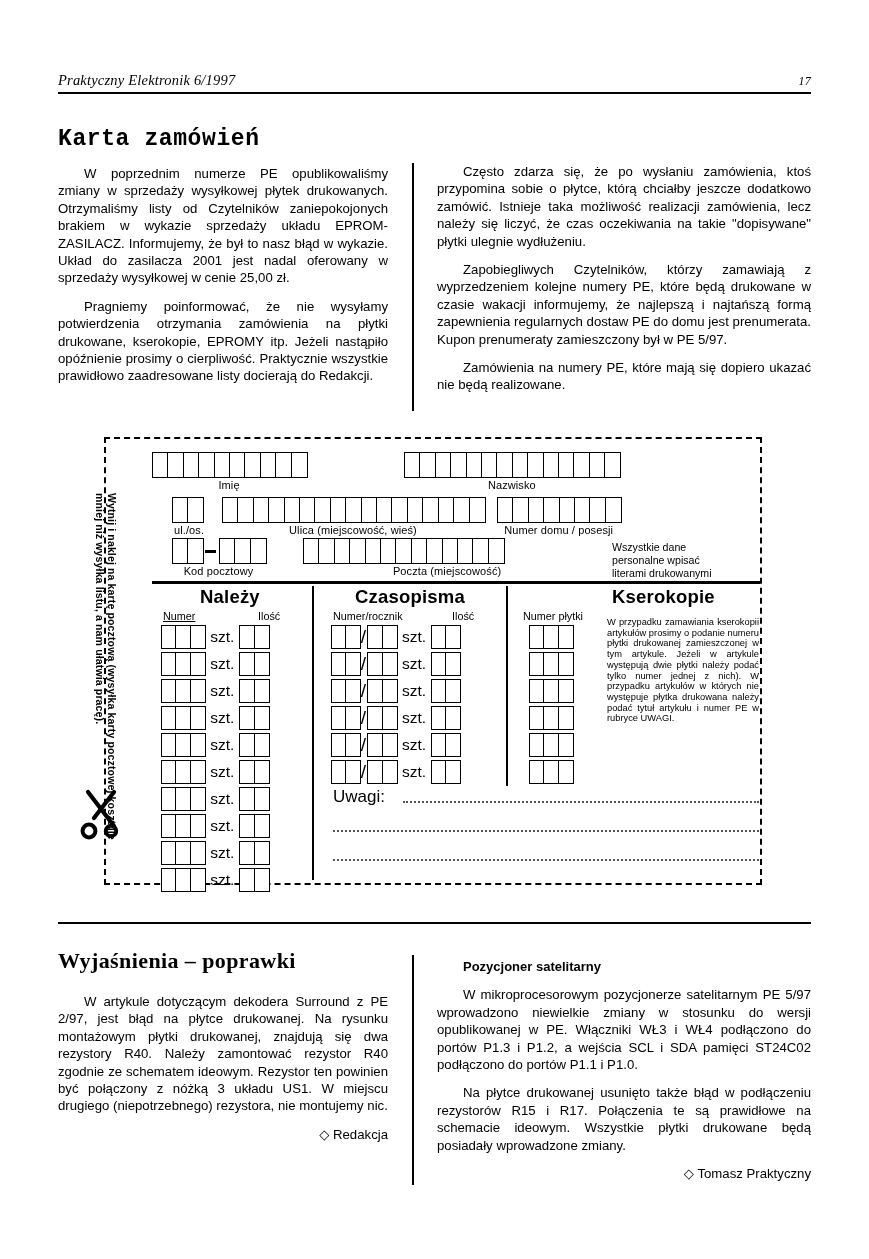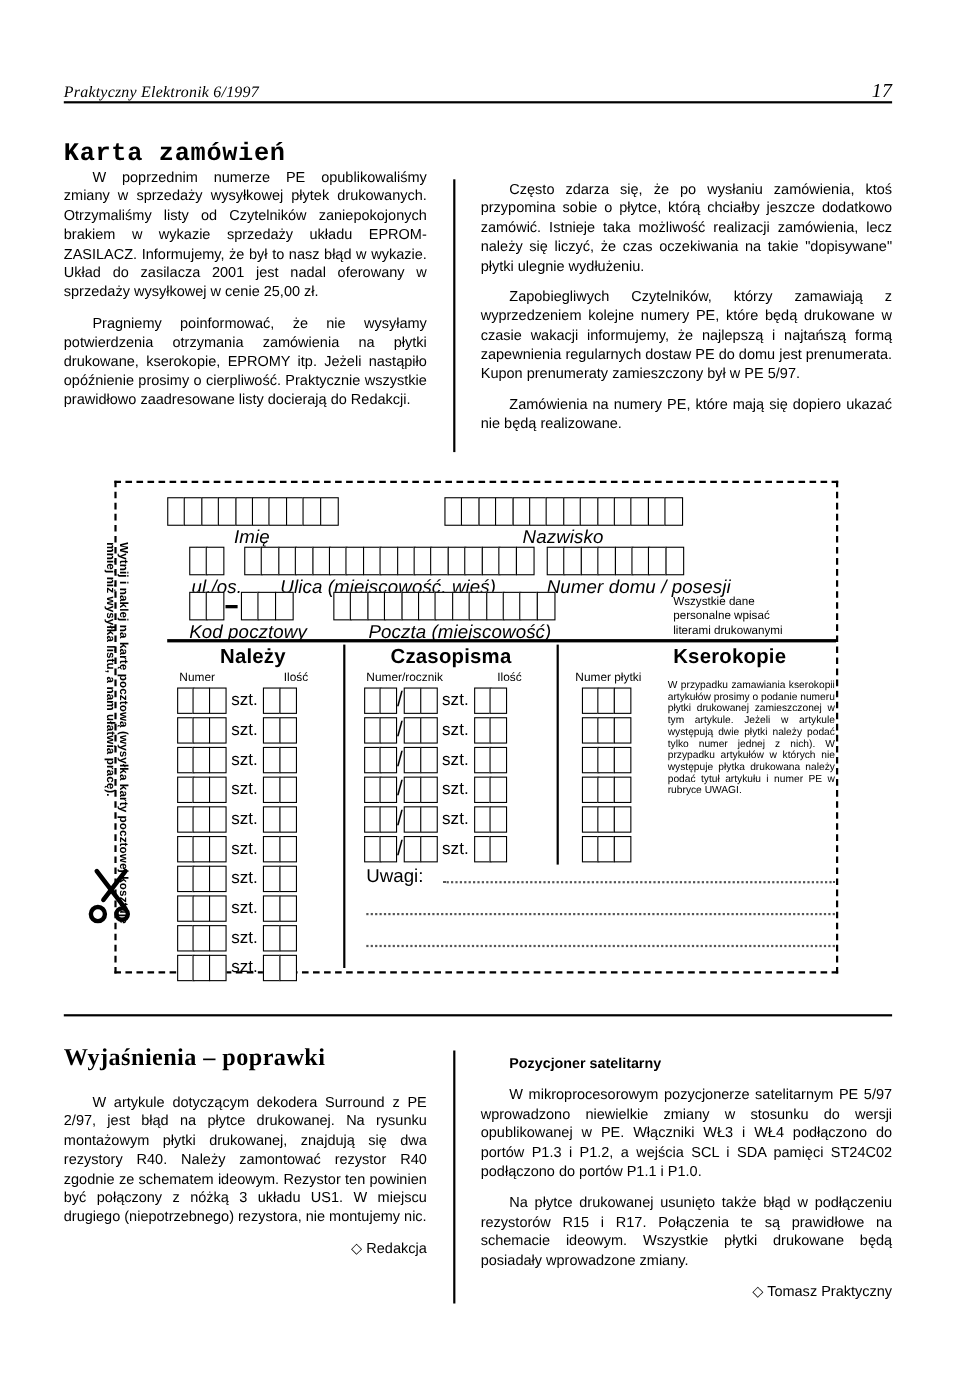--- a/index.html
+++ b/index.html
@@ -29,21 +29,21 @@
     top: 72px;
     width: 753px;
     display: flex;
     justify-content: space-between;
     align-items: baseline;
     font-family: "Liberation Serif", serif;
     font-style: italic;
     font-size: 14.5px;
     letter-spacing: .2px;
   }
-  .runhead .pageno { font-size: 18px; }
+  .runhead .pageno { font-size: 12px; }
   .rule-head {
     position: absolute;
     left: 58px;
     top: 92px;
     width: 753px;
     height: 2px;
     background: #000;
   }
 
   
@@ -62,21 +62,21 @@
   .col {
     position: absolute;
     font-size: 13.2px;
     line-height: 17.4px;
     text-align: justify;
     font-family: "Liberation Sans", sans-serif;
   }
   .col p { margin: 0 0 0 0; text-indent: 26px; }
   .col p + p { margin-top: 11px; }
 
-  #col-left  { left: 58px;  top: 152px; width: 330px; }
+  #col-left  { left: 58px;  top: 165px; width: 330px; }
   #col-right { left: 437px; top: 163px; width: 374px; }
 
   .colrule {
     position: absolute;
     left: 412px;
     top: 163px;
     width: 1.5px;
     height: 248px;
     background: #000;
   }
@@ -123,25 +123,24 @@
   .bx {
     width: 17px;
     height: 26px;
     border: 1.6px solid #000;
     box-sizing: border-box;
     margin-right: -1.6px;
     background: #fff;
   }
   .bx.sm { width: 16px; height: 24px; }
   .fieldlabel {
-    font-size: 17px;
+    font-size: 11px;
     text-align: center;
     margin-top: 1px;
     letter-spacing: .1px;
-    font-style: italic;
   }
   .fieldlabel.left { text-align: center; padding-left: 2px; }
   .fieldlabel.right { text-align: right; padding-right: 2px; }
 
   .dash-sep {
     width: 16px;
     display: flex;
     align-items: center;
     justify-content: center;
   }
@@ -428,21 +427,21 @@
       <div>personalne wpisać</div>
       <div>literami drukowanymi</div>
     </div>
 
   <div class="rule-thick" style="left:152px; top:581px; width:608px; height:3px;"></div>
 
   <div class="vrule" style="left:312px; top:586px; height:294px;"></div>
   <div class="vrule" style="left:506px; top:586px; height:200px;"></div>
 
   <div class="sec-title" style="left:200px; top:586px;">Należy</div>
-  <div class="sub-label" style="left:163px; top:610px;">Numer</div>
+  <div class="sub-label" style="left:163px; top:610px;text-decoration:underline;">Numer</div>
   <div class="sub-label" style="left:258px; top:610px;">Ilość</div>
   <div class="pd" style="left:161px; top:623px;" id="plytki-rows">
       <div class="order-row">
         <span class="bx sm"></span>
         <span class="bx sm"></span>
         <span class="bx sm"></span>
         <span class="szt">szt.</span>
         <span class="bx sm"></span>
         <span class="bx sm"></span>
       </div>

